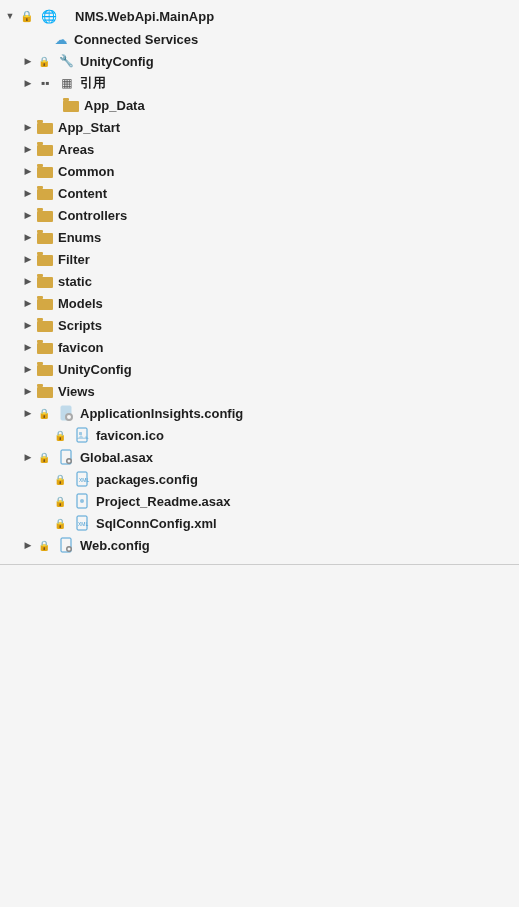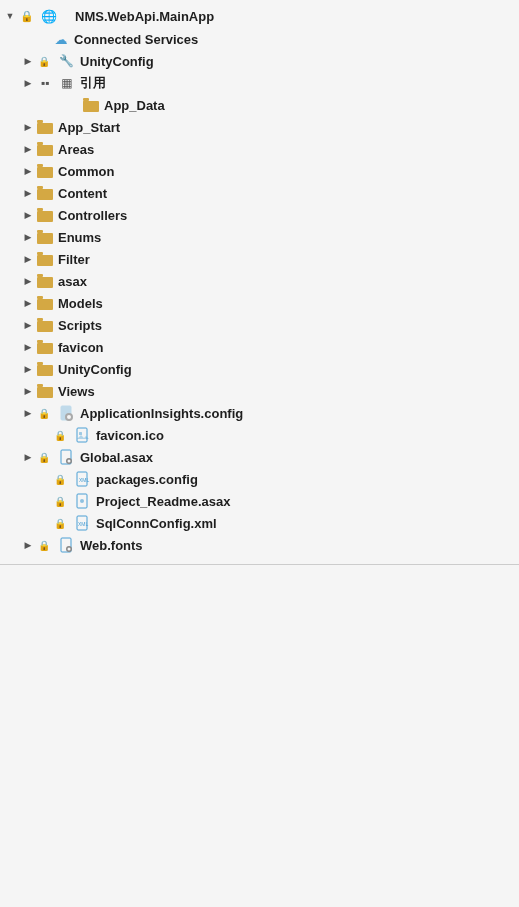--- a/index.html
+++ b/index.html
@@ -99,21 +99,21 @@
     <span class="label">UnityConfig</span>
   </div>
 
   <div class="tree-item" style="padding-left:20px;">
     <span class="chevron">▶</span>
     <span class="icon" style="color:#555;font-size:12px;">▪▪</span>
     <span class="icon" style="color:#555;font-size:12px;">▦</span>
     <span class="label">引用</span>
   </div>
 
-  <div class="tree-item" style="padding-left:46px;margin-left:20px;">
+  <div class="tree-item" style="padding-left:46px;">
     <span class="chevron-placeholder"></span>
     <span class="icon">
       <svg width="16" height="14" viewBox="0 0 16 14">
           <rect x="0" y="3" width="16" height="11" rx="1" fill="#d4a843"></rect>
           <rect x="0" y="3" width="6" height="2" rx="1" fill="#d4a843"></rect>
           <rect x="0" y="0" width="6" height="3" rx="1" fill="#d4a843"></rect>
         </svg>
     </span>
     <span class="label">App_Data</span>
   </div>
@@ -196,21 +196,21 @@
   </div>
 
   <div class="tree-item" style="padding-left:20px;">
     <span class="chevron">▶</span>
     <span class="icon">
       <svg width="16" height="14" viewBox="0 0 16 14">
           <rect x="0" y="3" width="16" height="11" rx="1" fill="#d4a843"></rect>
           <rect x="0" y="0" width="6" height="3" rx="1" fill="#d4a843"></rect>
         </svg>
     </span>
-    <span class="label">asax</span>
+    <span class="label">static</span>
   </div>
 
   <div class="tree-item" style="padding-left:20px;">
     <span class="chevron">▶</span>
     <span class="icon">
       <svg width="16" height="14" viewBox="0 0 16 14">
           <rect x="0" y="3" width="16" height="11" rx="1" fill="#d4a843"></rect>
           <rect x="0" y="0" width="6" height="3" rx="1" fill="#d4a843"></rect>
         </svg>
     </span>
@@ -339,18 +339,18 @@
   <div class="tree-item" style="padding-left:20px;">
     <span class="chevron">▶</span>
     <span class="icon" style="color:#4a9fd4;font-size:10px;">🔒</span>
     <span class="icon">
       <svg width="16" height="16" viewBox="0 0 16 16">
         <rect x="2" y="1" width="10" height="14" rx="1" fill="none" stroke="#4a9fd4" stroke-width="1"></rect>
         <circle cx="10" cy="12" r="3" fill="#888"></circle>
         <circle cx="10" cy="12" r="1.5" fill="#f5f5f5"></circle>
       </svg>
     </span>
-    <span class="label">Web.fonts</span>
+    <span class="label">Web.config</span>
   </div>
 
   <div style="height:40px; border-top:1px solid #ccc; margin-top:8px;"></div>
 
 </div>
 
 </body></html>

